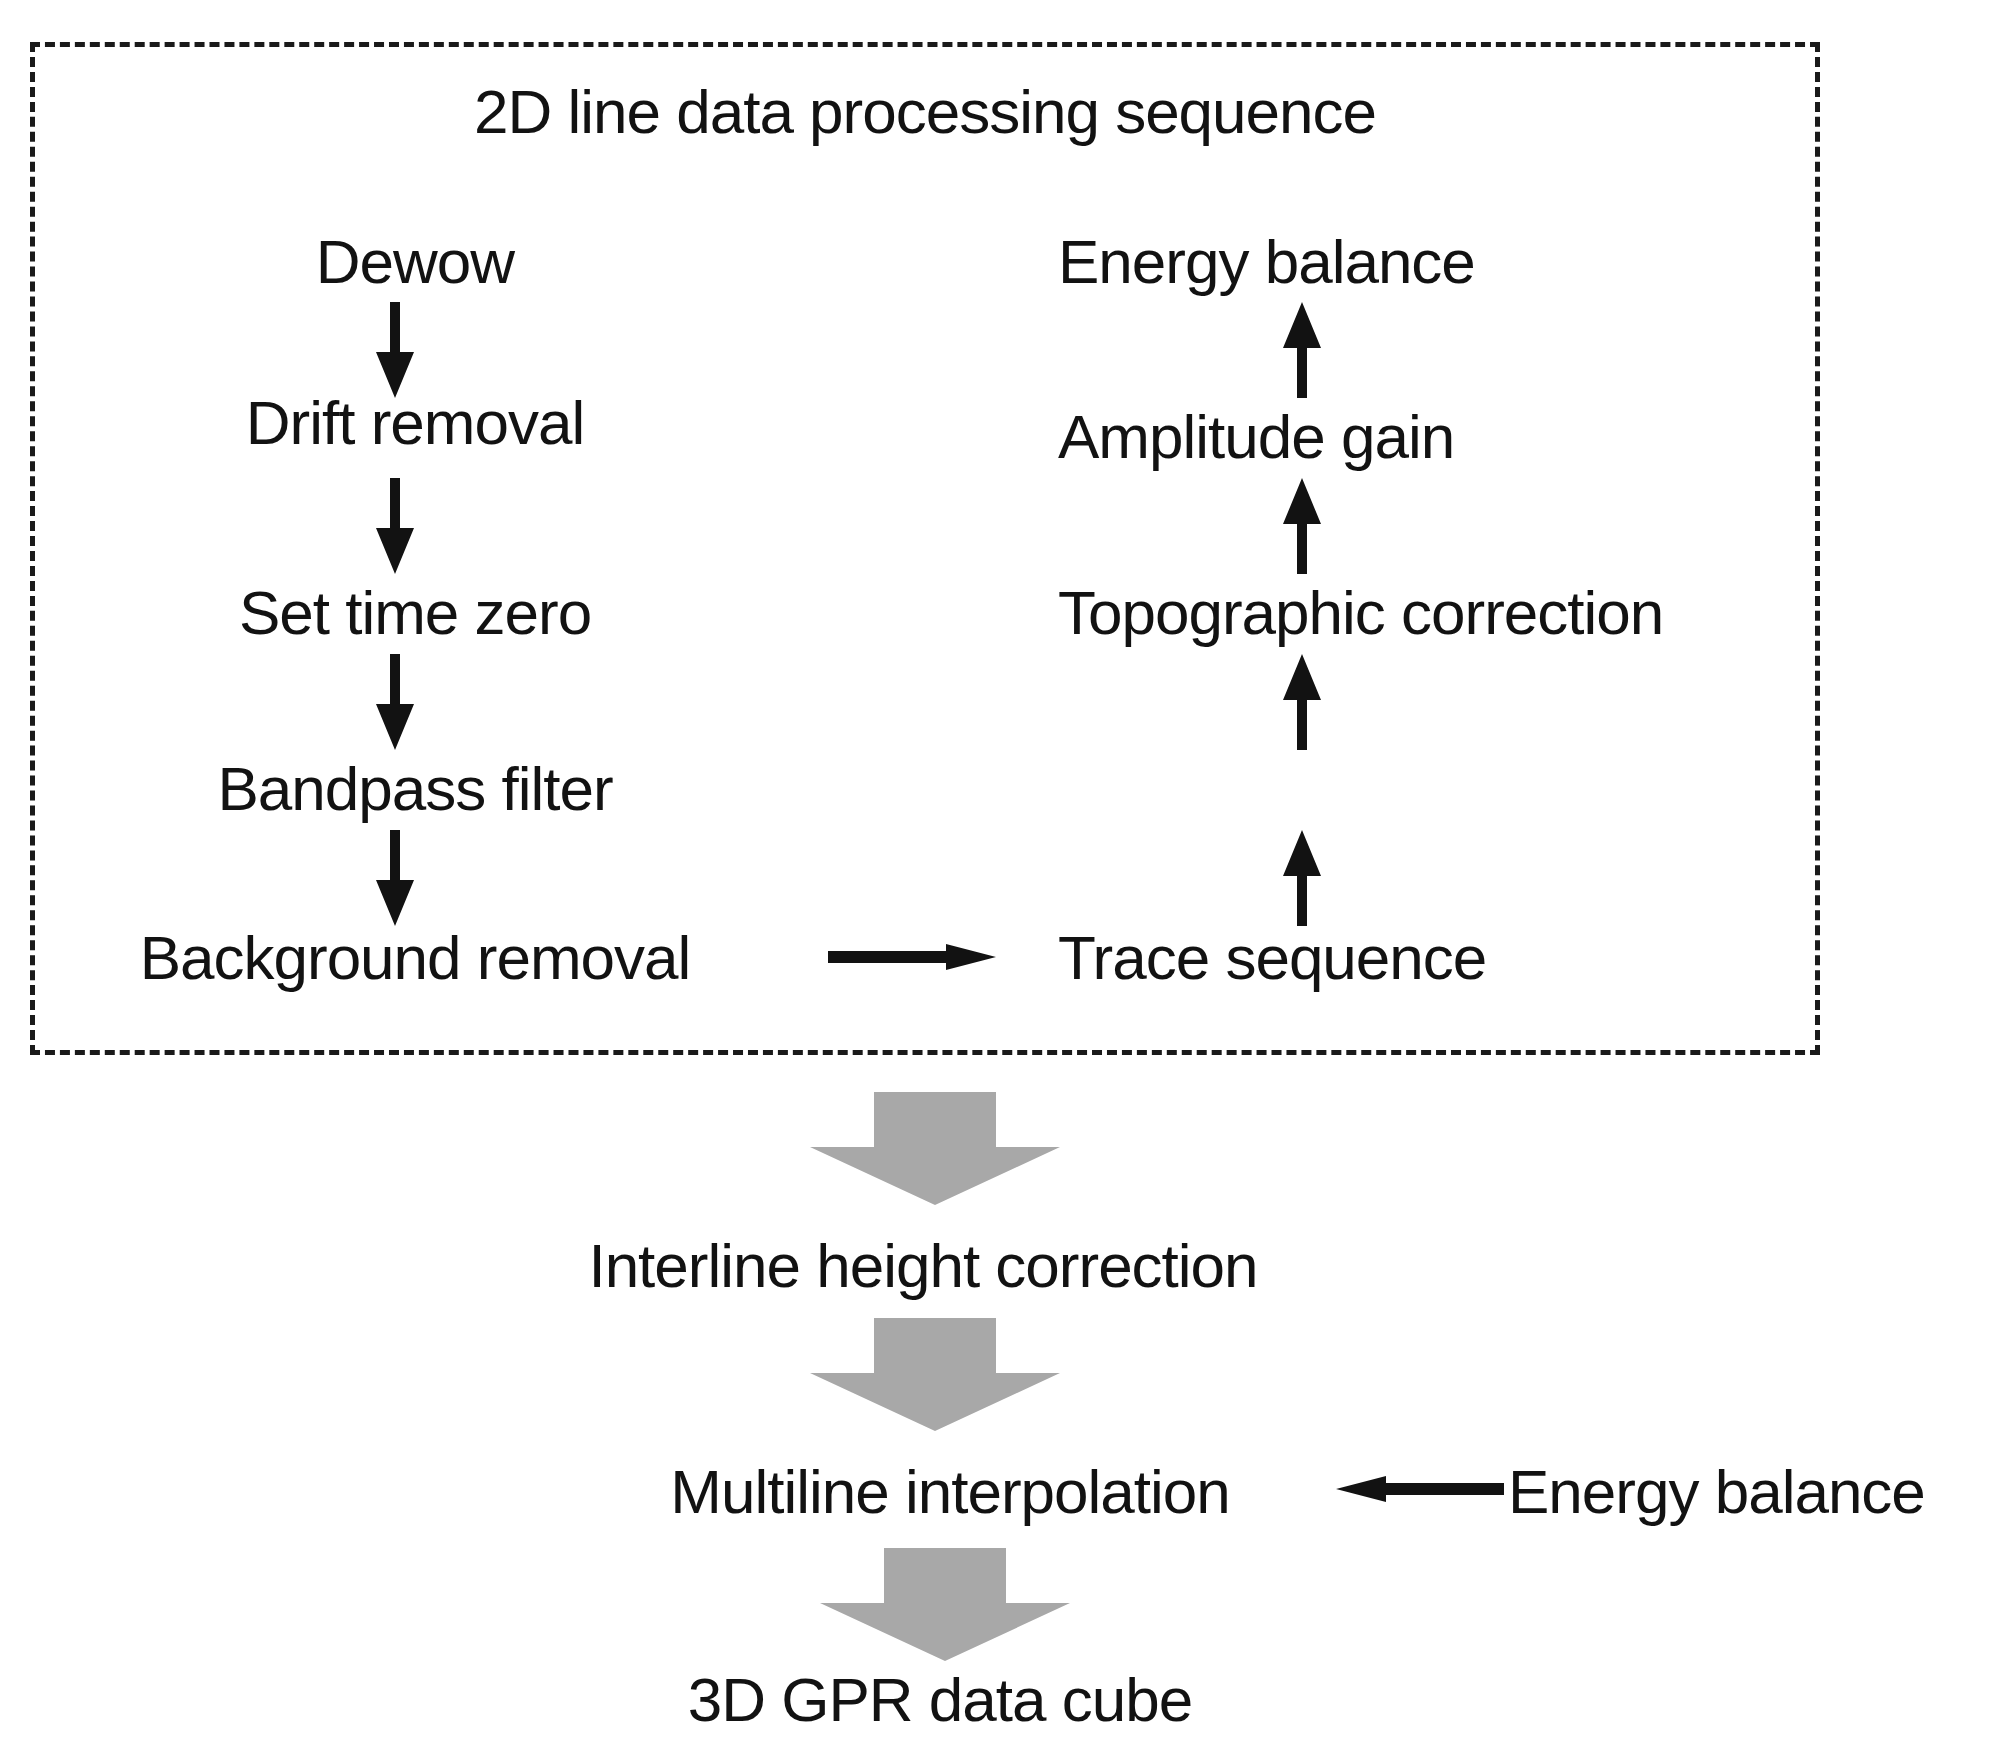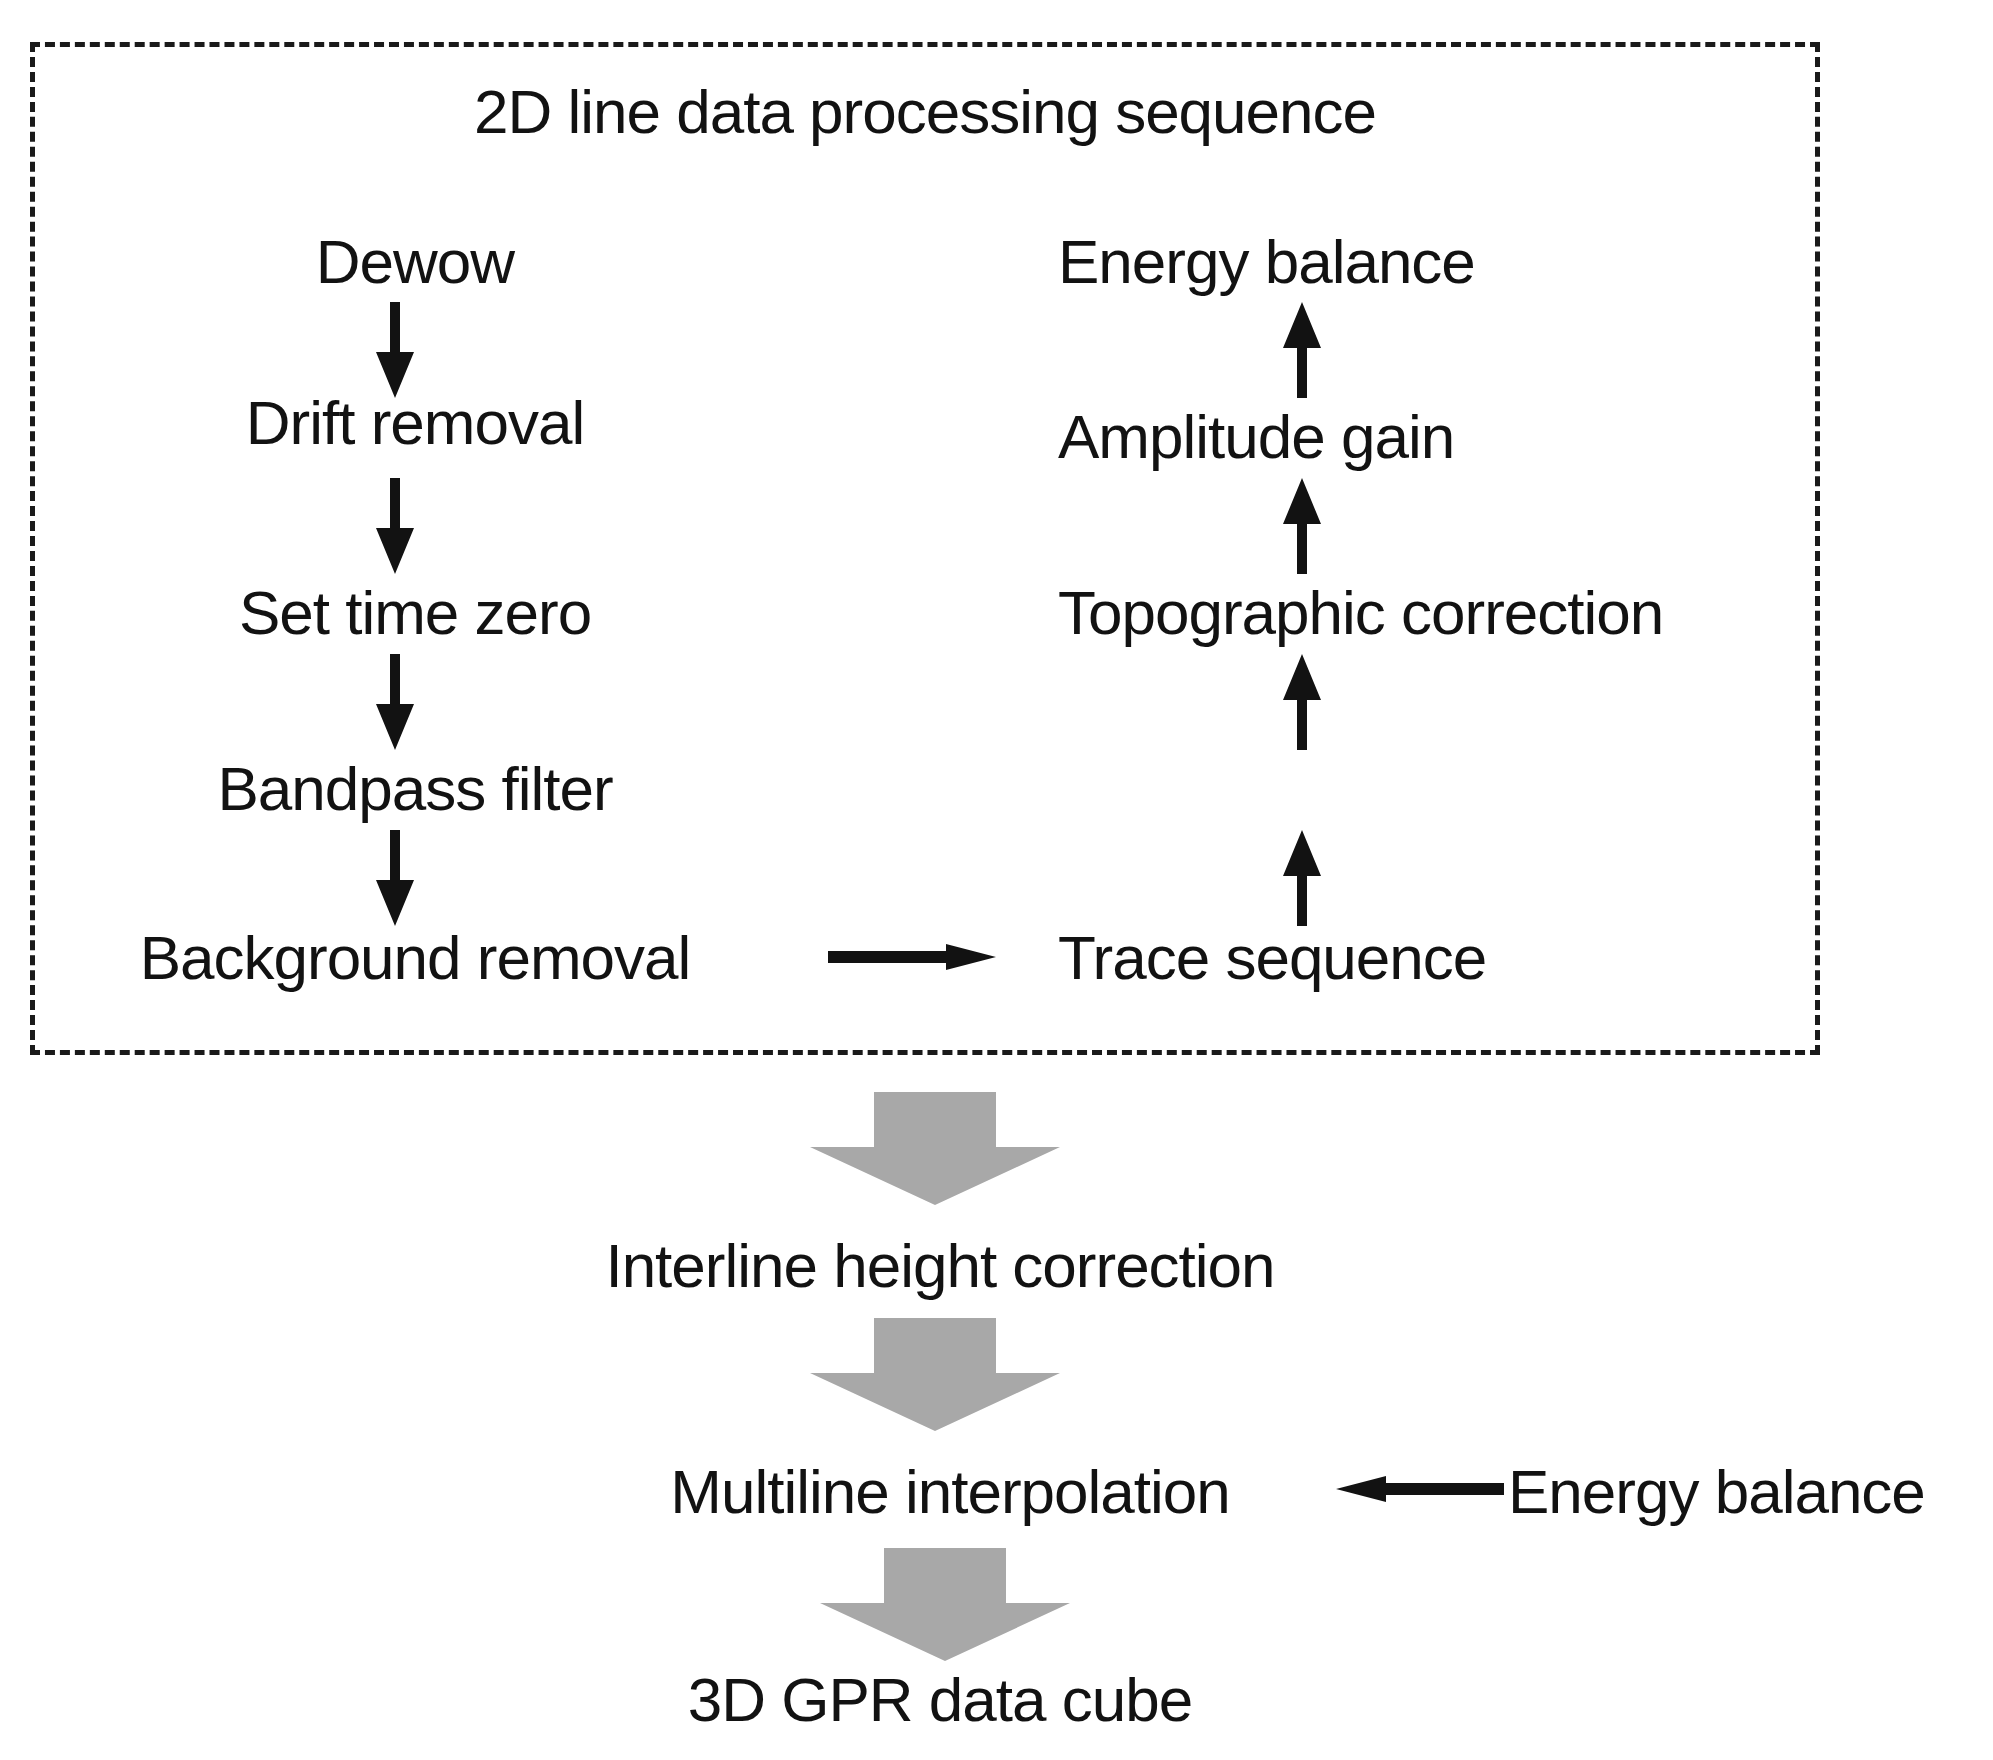--- a/index.html
+++ b/index.html
@@ -89,21 +89,21 @@
     </svg>
 
   <svg class="arrow" style="left:828px; top:944px;" width="168" height="26" viewBox="0 0 168 26">
     <path d="M0,7 h118 v-7 L168,13 L118,26 v-7 H0 Z"></path>
     </svg>
 
   <svg class="block-arrow" style="position:absolute; left:810px; top:1092px;" width="250" height="113" viewBox="0 0 250 113">
     <path d="M64,0 H186 V55 H250 L125,113 L0,55 H64 Z"></path>
     </svg>
 
-  <div class="label centered" style="left:340px; top:1230px; width:1200px;">Interline height correction</div>
+  <div class="label centered" style="left:323px; top:1230px; width:1200px;">Interline height correction</div>
 
   <svg class="block-arrow" style="position:absolute; left:810px; top:1318px;" width="250" height="113" viewBox="0 0 250 113">
     <path d="M64,0 H186 V55 H250 L125,113 L0,55 H64 Z"></path>
     </svg>
 
   <div class="label centered" style="left:580px; top:1456px; width:740px;">Multiline interpolation</div>
 
   <svg class="arrow" style="left:1336px; top:1476px;" width="168" height="26" viewBox="0 0 168 26">
     <path d="M168,7 H50 V0 L0,13 L50,26 v-7 h118 Z"></path>
     </svg>

